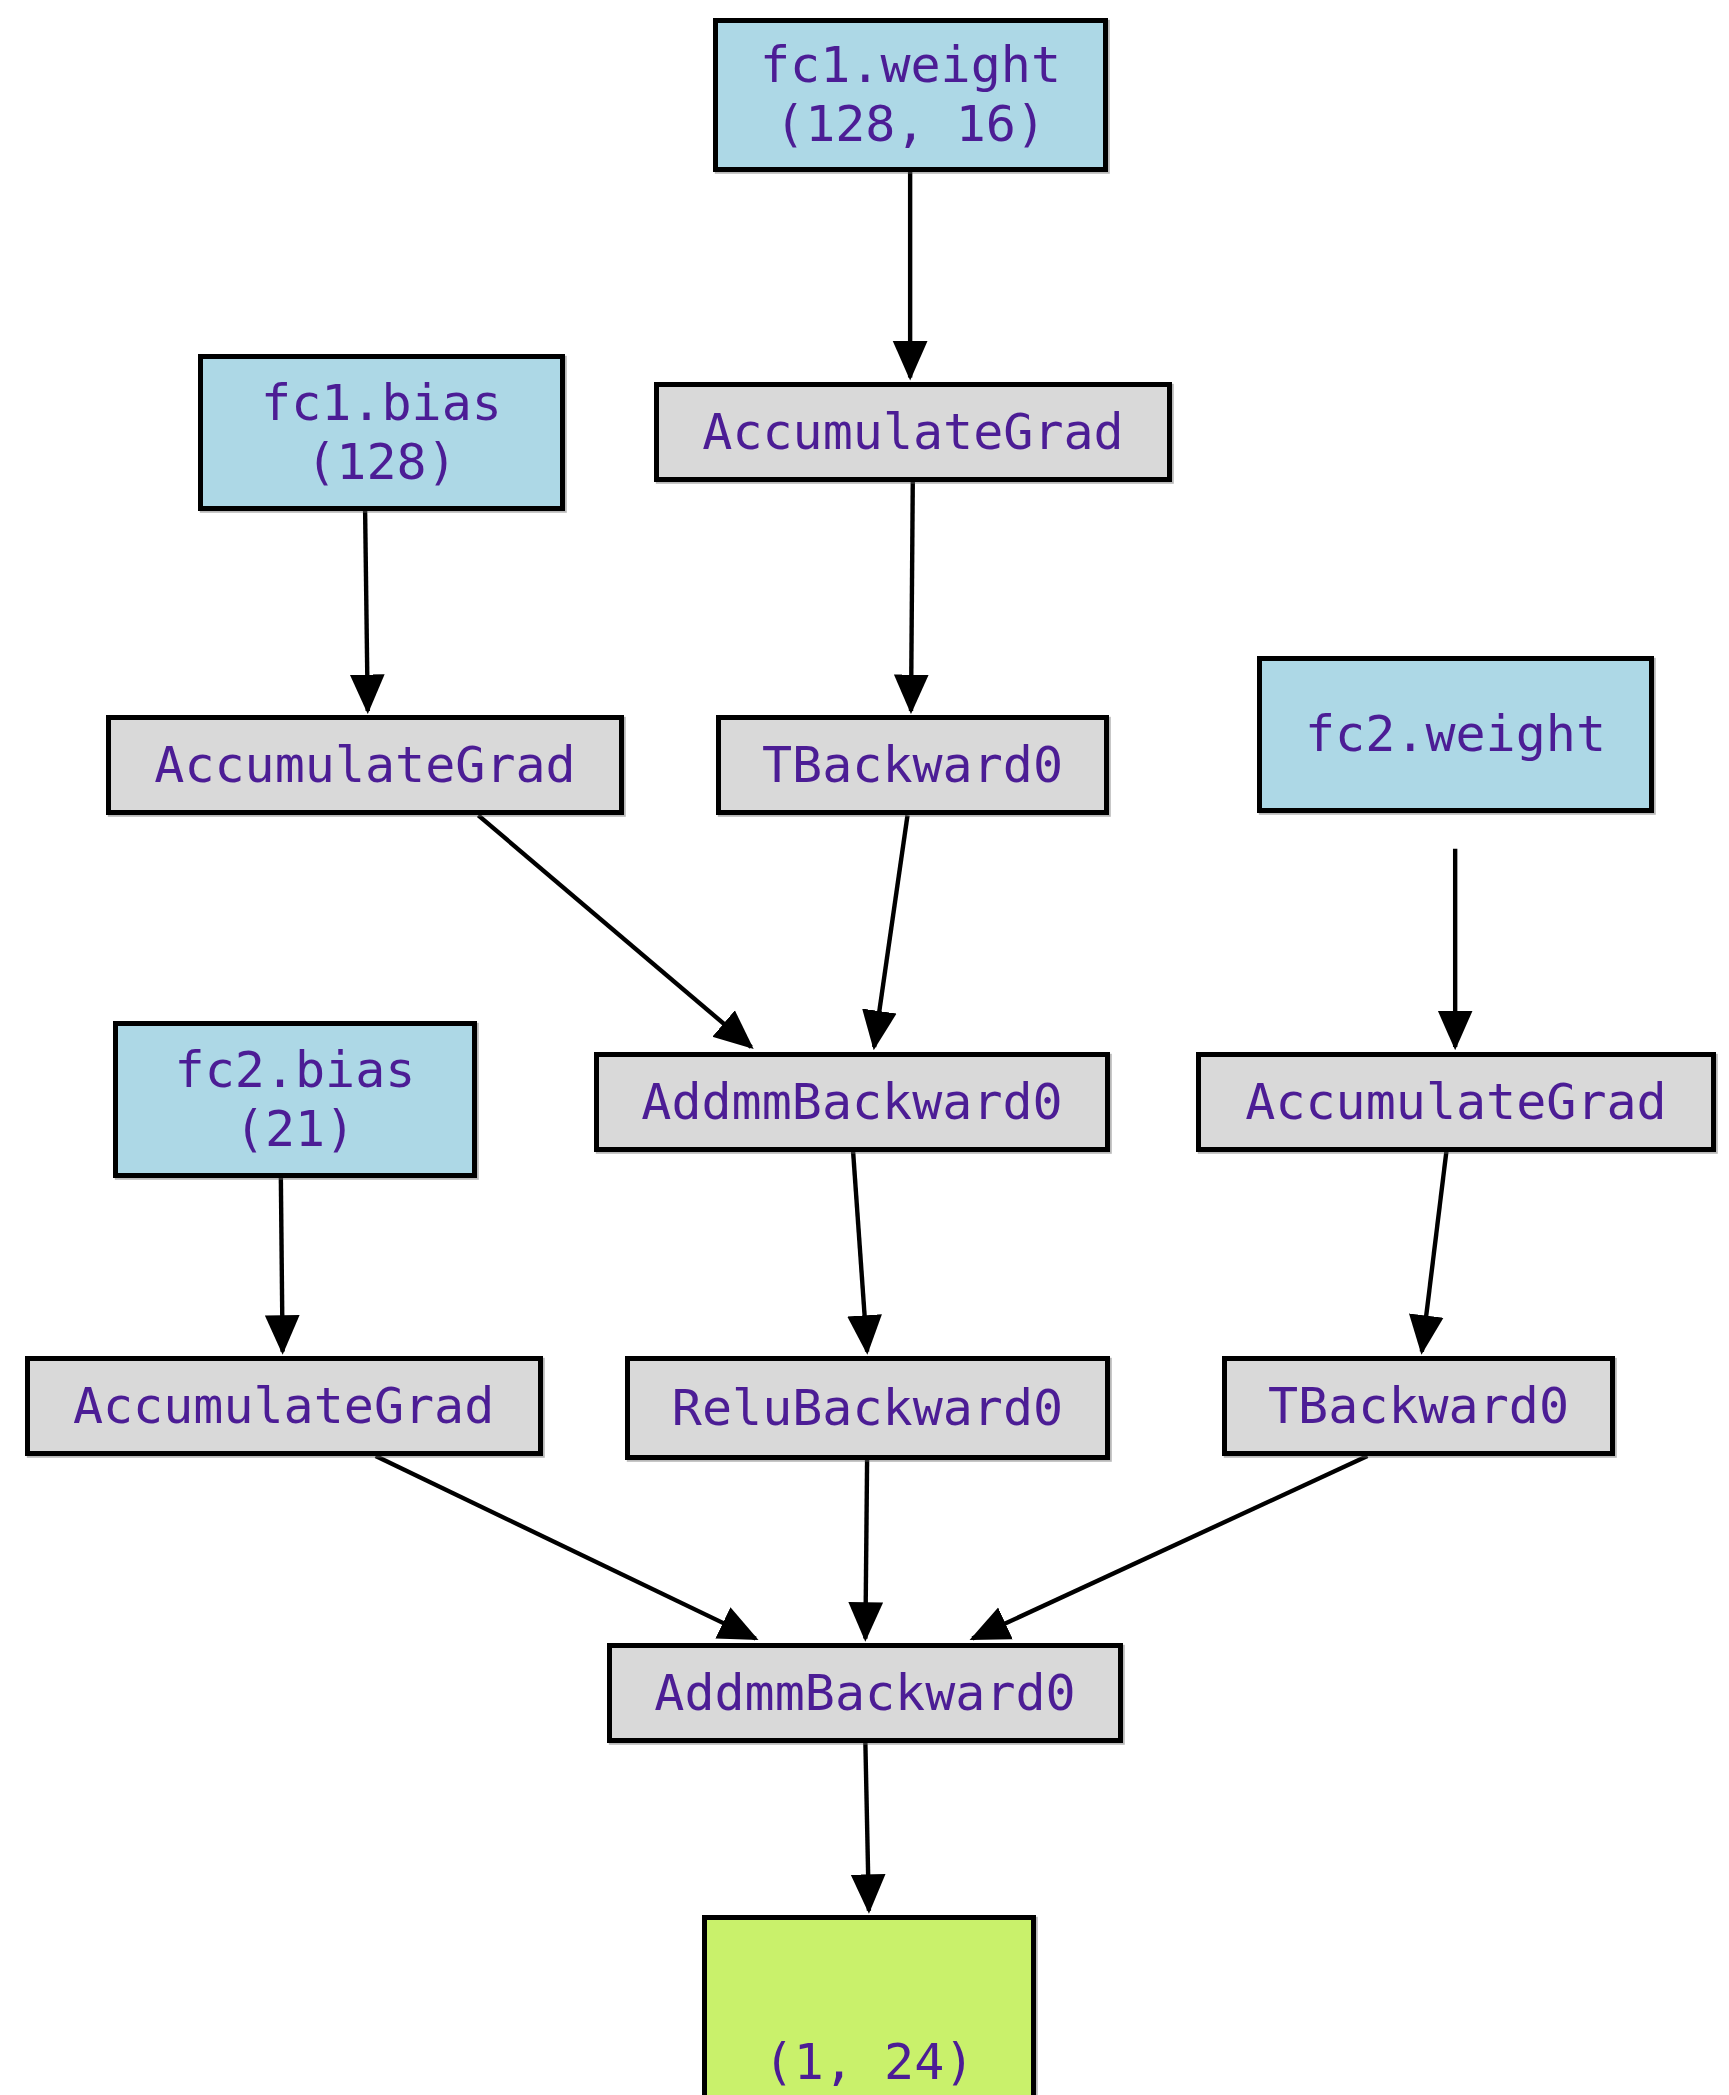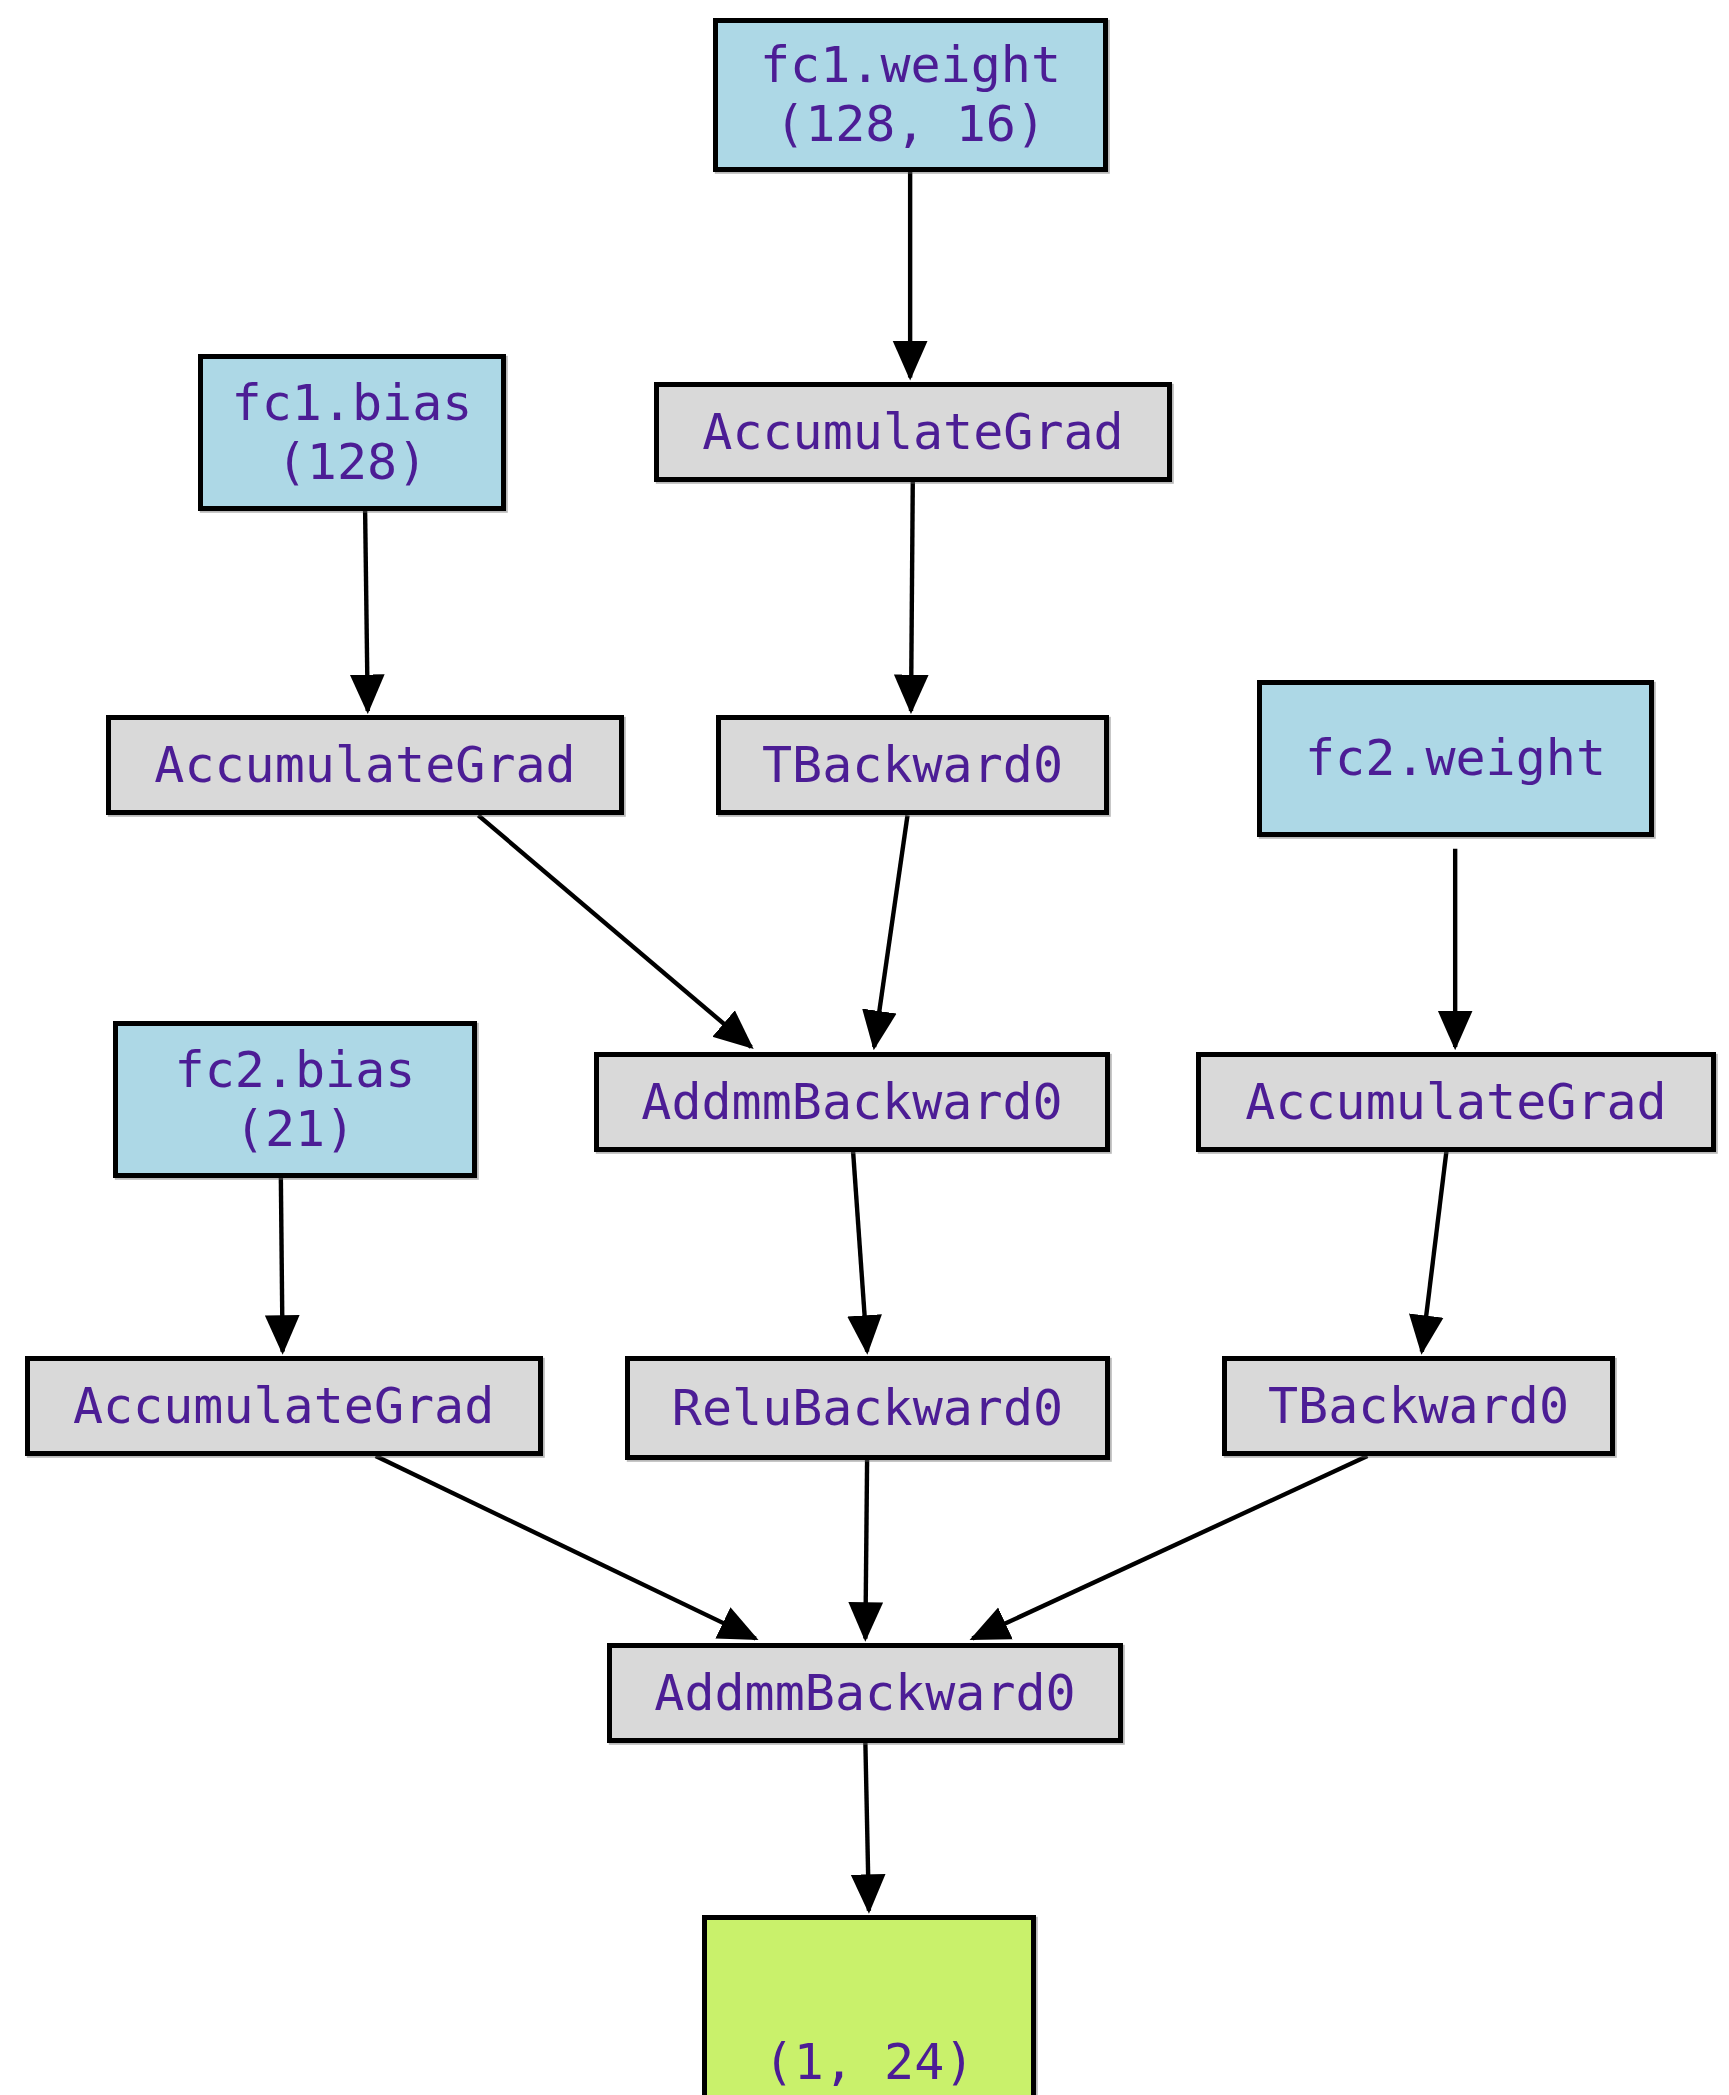--- a/index.html
+++ b/index.html
@@ -30,24 +30,24 @@
     line-height: 59px;
     white-space: nowrap;
     box-shadow: 1.8px 1.8px 0 rgba(100,100,100,0.45);
   }
   .node.param { background: #add8e6; }
   .node.op    { background: #d9d9d9; }
   .node.out   { background: #c9f16b; justify-content: flex-end; padding-bottom: 16px; }
   
   #n-fc1-weight   { left: 713px;  top: 17.6px;   width: 395px; height: 154px; }
   #n-acc-mid      { left: 654px;  top: 382px;  width: 518px; height: 100px; }
-  #n-fc1-bias     { left: 198px;  top: 354px;  width: 308px; height: 157px; }
+  #n-fc1-bias     { left: 198px;  top: 354px;  width: 367px; height: 157px; }
   #n-acc-left     { left: 106px;  top: 715px;  width: 518px; height: 100px; }
   #n-t-mid        { left: 716px;  top: 715px;  width: 393px; height: 100px; }
-  #n-fc2-weight   { left: 1257px; top: 680px;  width: 397px; height: 157px; }
+  #n-fc2-weight   { left: 1257px; top: 656px;  width: 397px; height: 157px; }
   #n-fc2-bias     { left: 113px;  top: 1021px; width: 364px; height: 157px; }
   #n-addmm-mid    { left: 594px;  top: 1052px; width: 516px; height: 100px; }
   #n-acc-right    { left: 1196px; top: 1052px; width: 520px; height: 100px; }
   #n-acc-left2    { left: 24.6px;   top: 1356px; width: 518px; height: 100px; }
   #n-relu         { left: 625px;  top: 1356px; width: 485px; height: 104px; }
   #n-t-right      { left: 1222px; top: 1356px; width: 393px; height: 100px; }
   #n-addmm-bottom { left: 607px;  top: 1643px; width: 516px; height: 100px; }
   #n-output       { left: 702px;  top: 1915px; width: 334px; height: 198px; }
 </style>
 </head>

